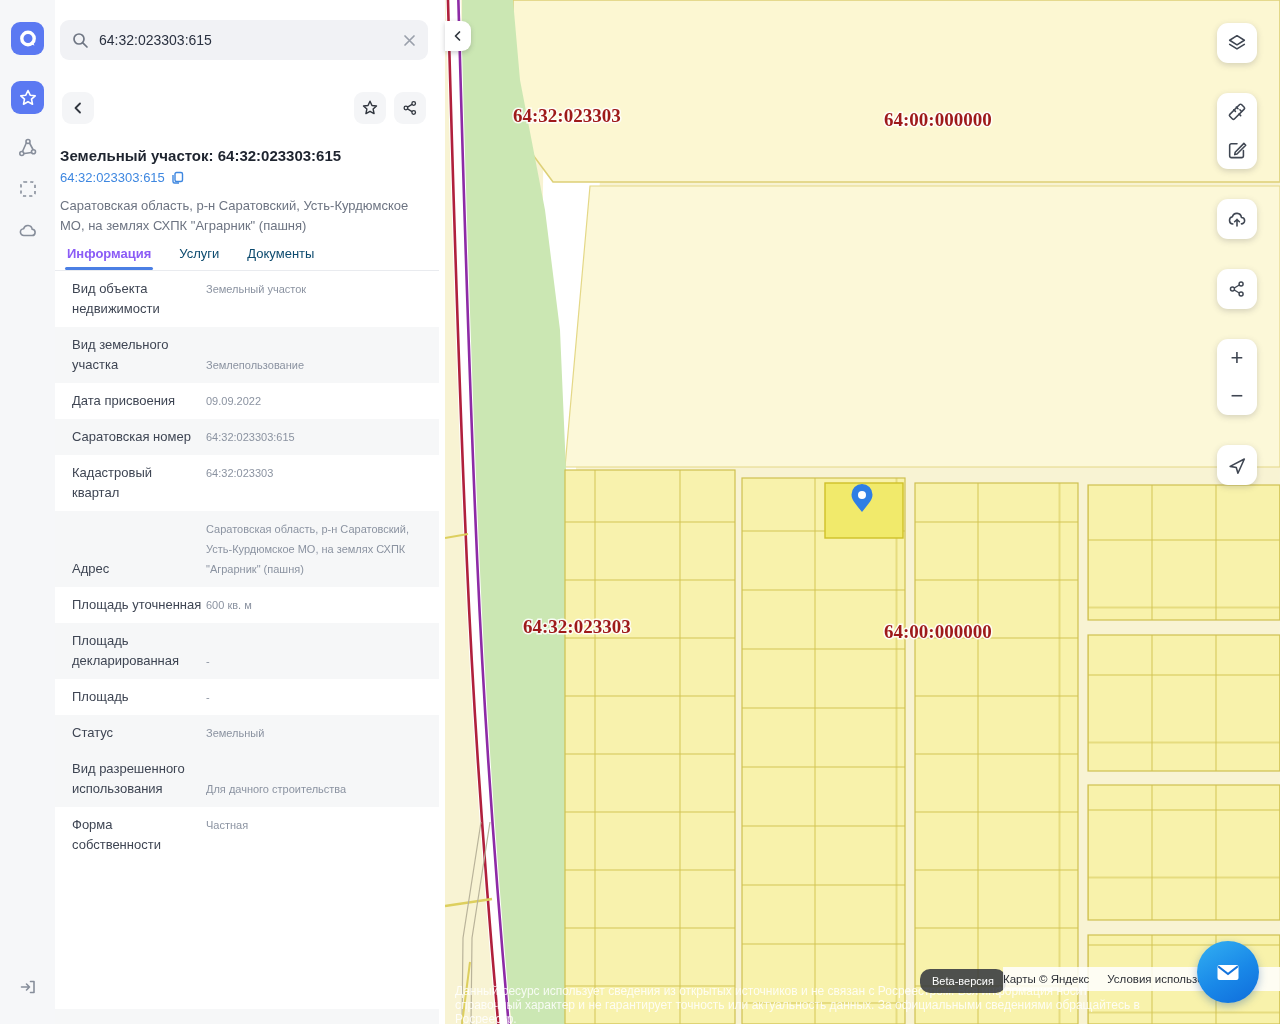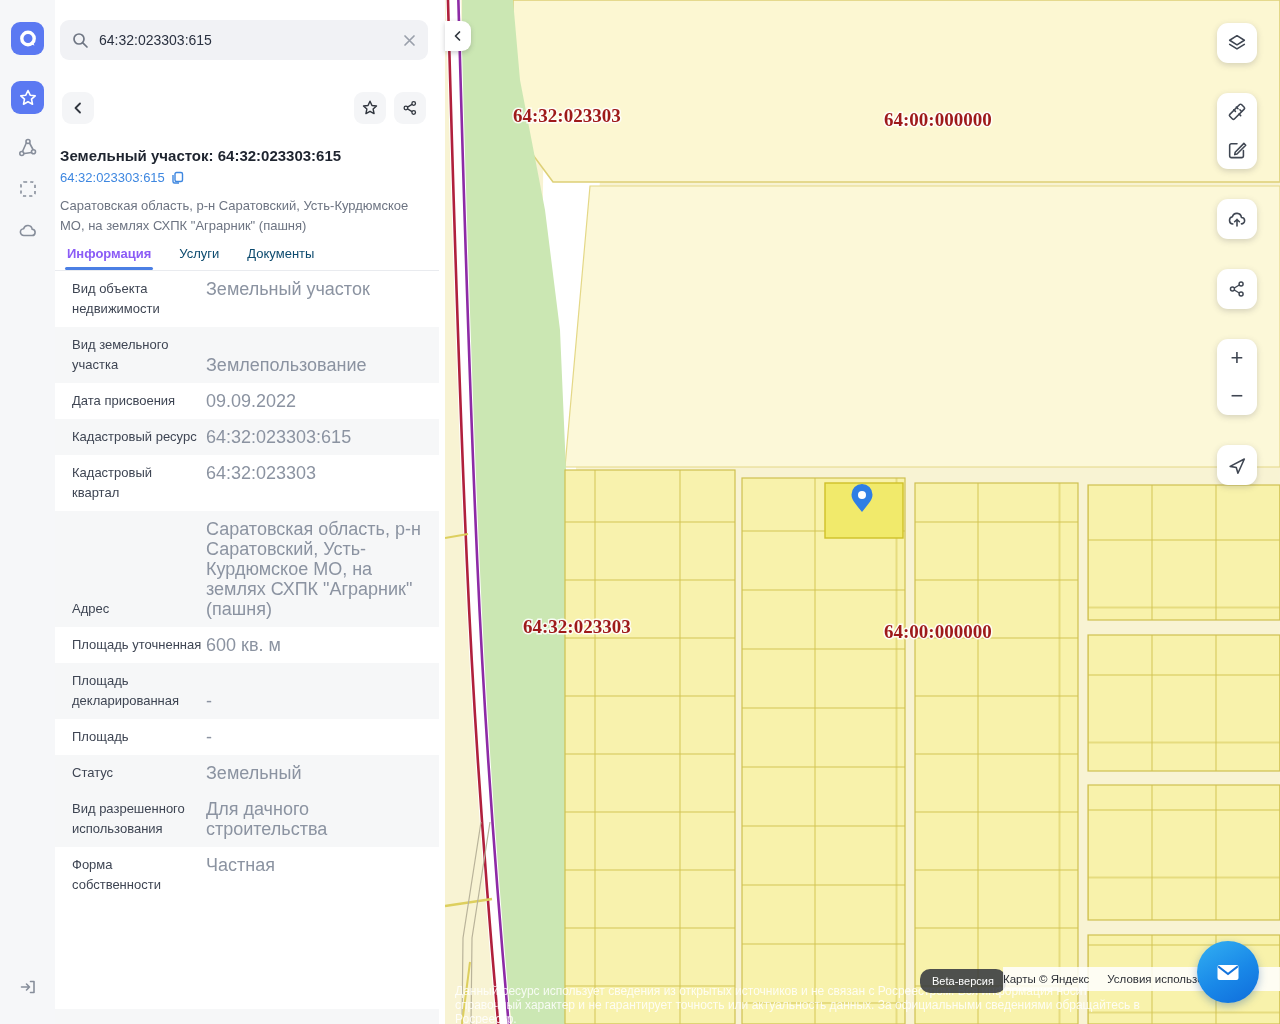--- a/index.html
+++ b/index.html
@@ -36,21 +36,21 @@
   .tabs { position:absolute; left:18px; top:246px; display:flex; gap:28px; }
   .tab { font-size:13px; font-weight:bold; color:#8b5cf6; padding-bottom:9px; position:relative; }
   .tab:not(.active){ font-weight:normal; color:#0c4a6e; }
   .tab.active::after { content:""; position:absolute; left:-2px; right:-2px; bottom:0;
     height:3px; background:#4b7fe4; border-radius:2px; }
   .tabs-divider { position:absolute; left:0; top:270px; width:390px; height:1px; background:#e9ebef; }
   .info { position:absolute; left:0; top:271px; width:390px; }
   .info-row { display:flex; padding:8px 12px 8px 23px; gap:4px; }
   .info-row.alt { background:#f6f7f8;align-items:flex-end; }
   .info-label { width:130px; flex:none; font-size:13px; line-height:20px; color:#3e4553; }
-  .info-value { flex:1; font-size:18px; line-height:20px; color:#8b93a1; }
+  .info-value { flex:1; font-size:11px; line-height:20px; color:#8b93a1; }
   .cut-row { position:absolute; left:0; top:1009px; width:390px; height:15px; background:#f6f7f8; }
 
   
   .map { position:absolute; left:445px; top:0; width:835px; height:1024px; background:#f8f3d3; }
   .map svg.base { position:absolute; left:0; top:0; }
   .collapse-btn { position:absolute; left:0; top:21px; width:26px; height:30px;
     background:#fff; border-radius:0 9px 9px 0; box-shadow:0 2px 5px rgba(60,60,70,.25);
     display:flex; align-items:center; justify-content:center; }
   .mapctl { position:absolute; left:772px; width:40px; background:#fff; border-radius:11px;
     box-shadow:0 2px 6px rgba(70,70,80,.22); display:flex; flex-direction:column;
@@ -180,21 +180,21 @@
         <div class="info-label">Вид земельного участка</div>
         <div class="info-value">Землепользование</div>
       </div>
 
       <div class="info-row">
         <div class="info-label">Дата присвоения</div>
         <div class="info-value">09.09.2022</div>
       </div>
 
       <div class="info-row alt">
-        <div class="info-label">Кадастровый ресурс</div>
+        <div class="info-label">Саратовская номер</div>
         <div class="info-value">64:32:023303:615</div>
       </div>
 
       <div class="info-row">
         <div class="info-label">Кадастровый квартал</div>
         <div class="info-value">64:32:023303</div>
       </div>
 
       <div class="info-row alt">
         <div class="info-label">Адрес</div>

